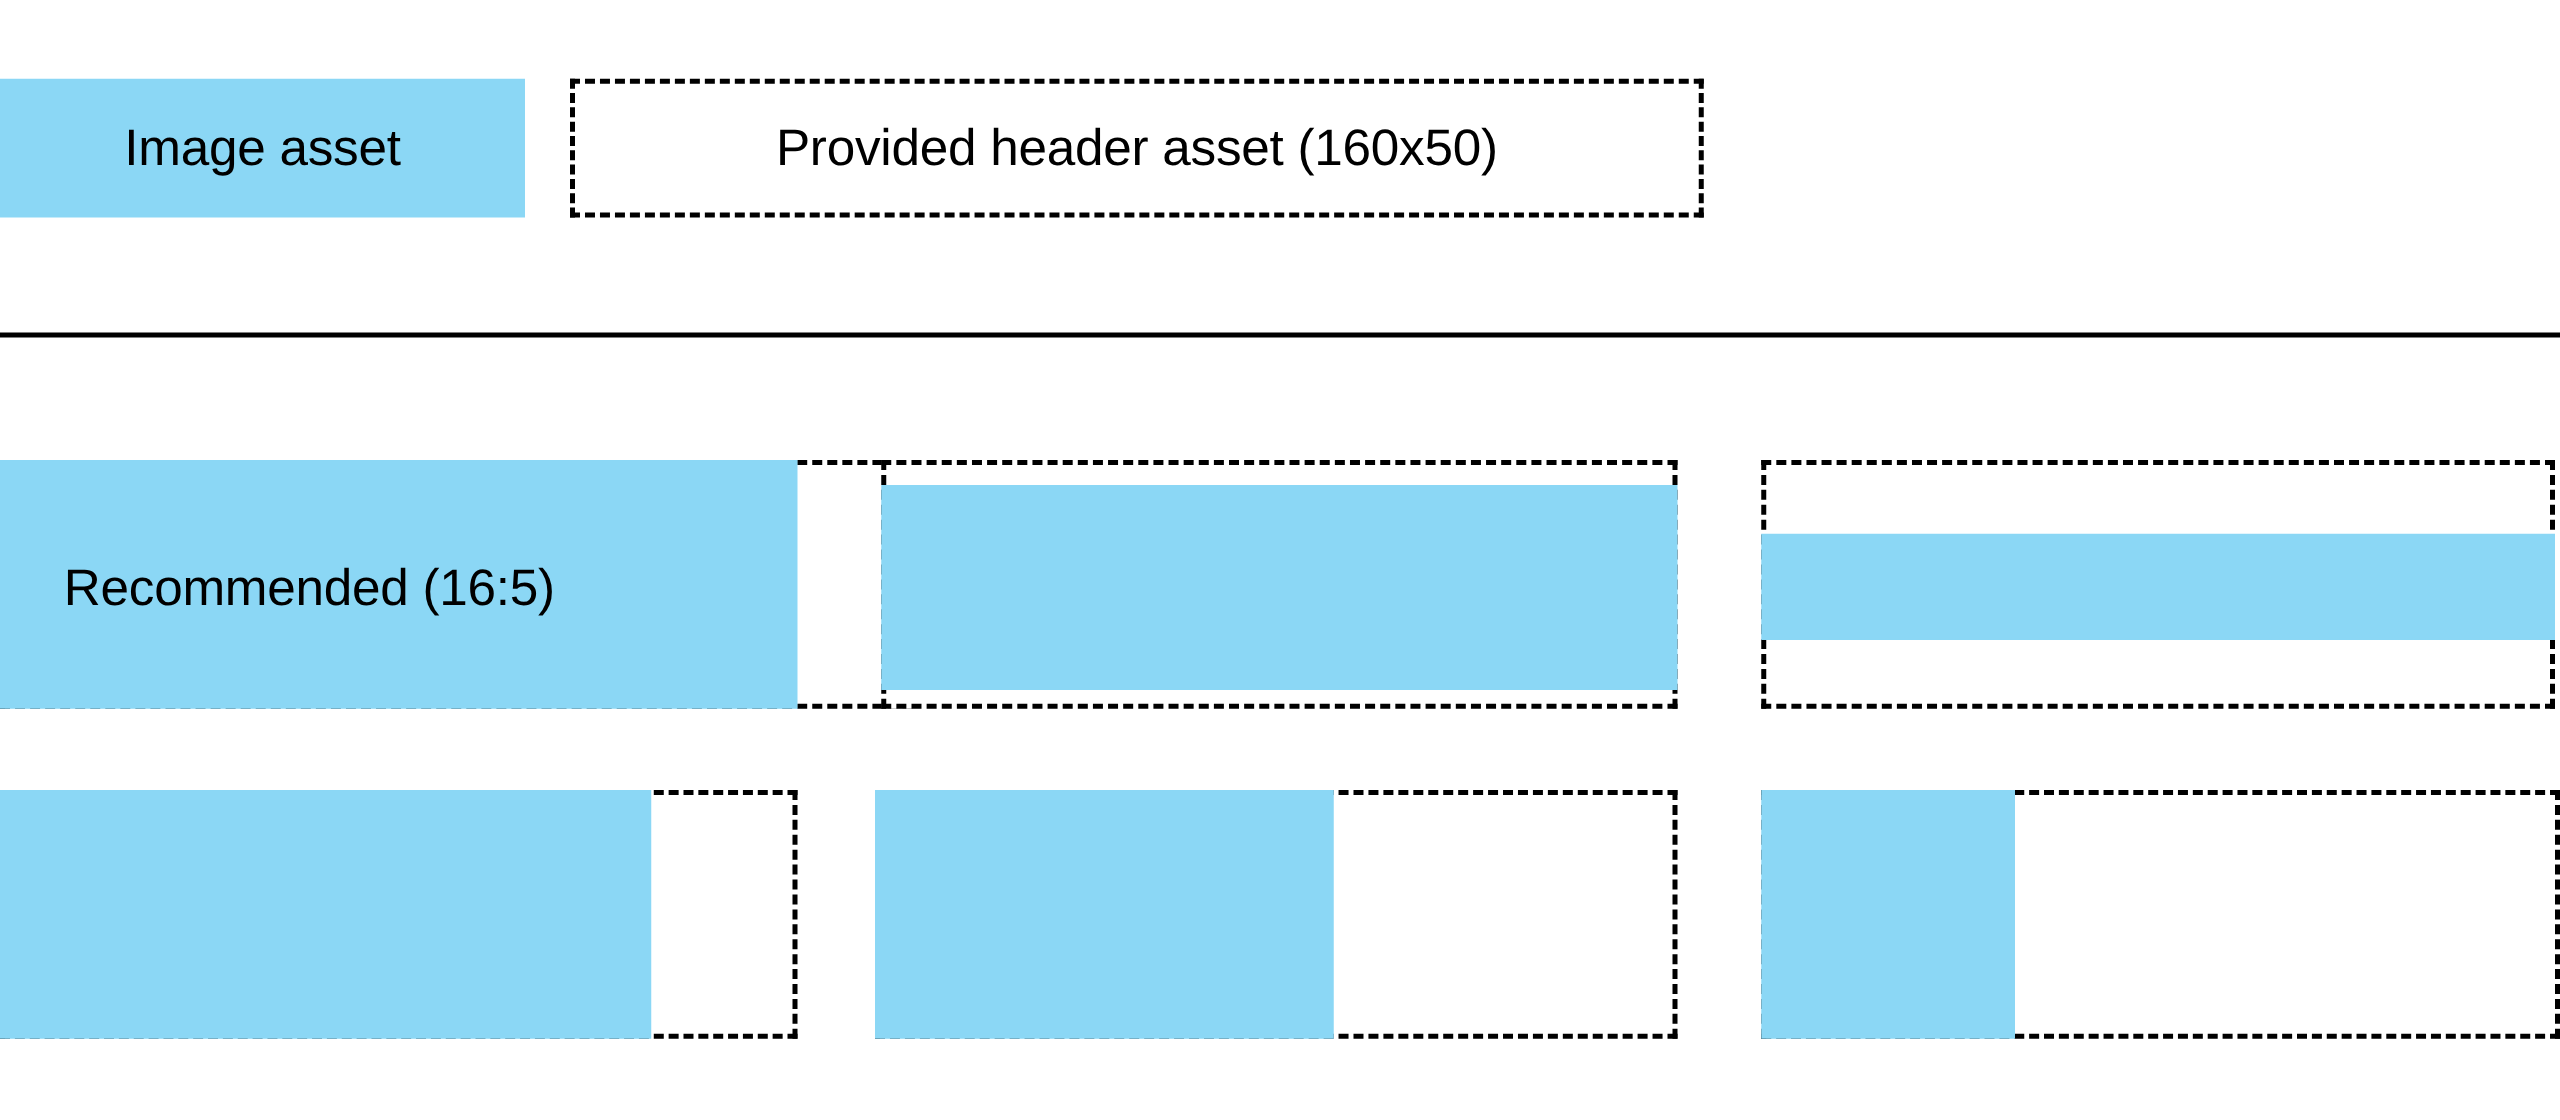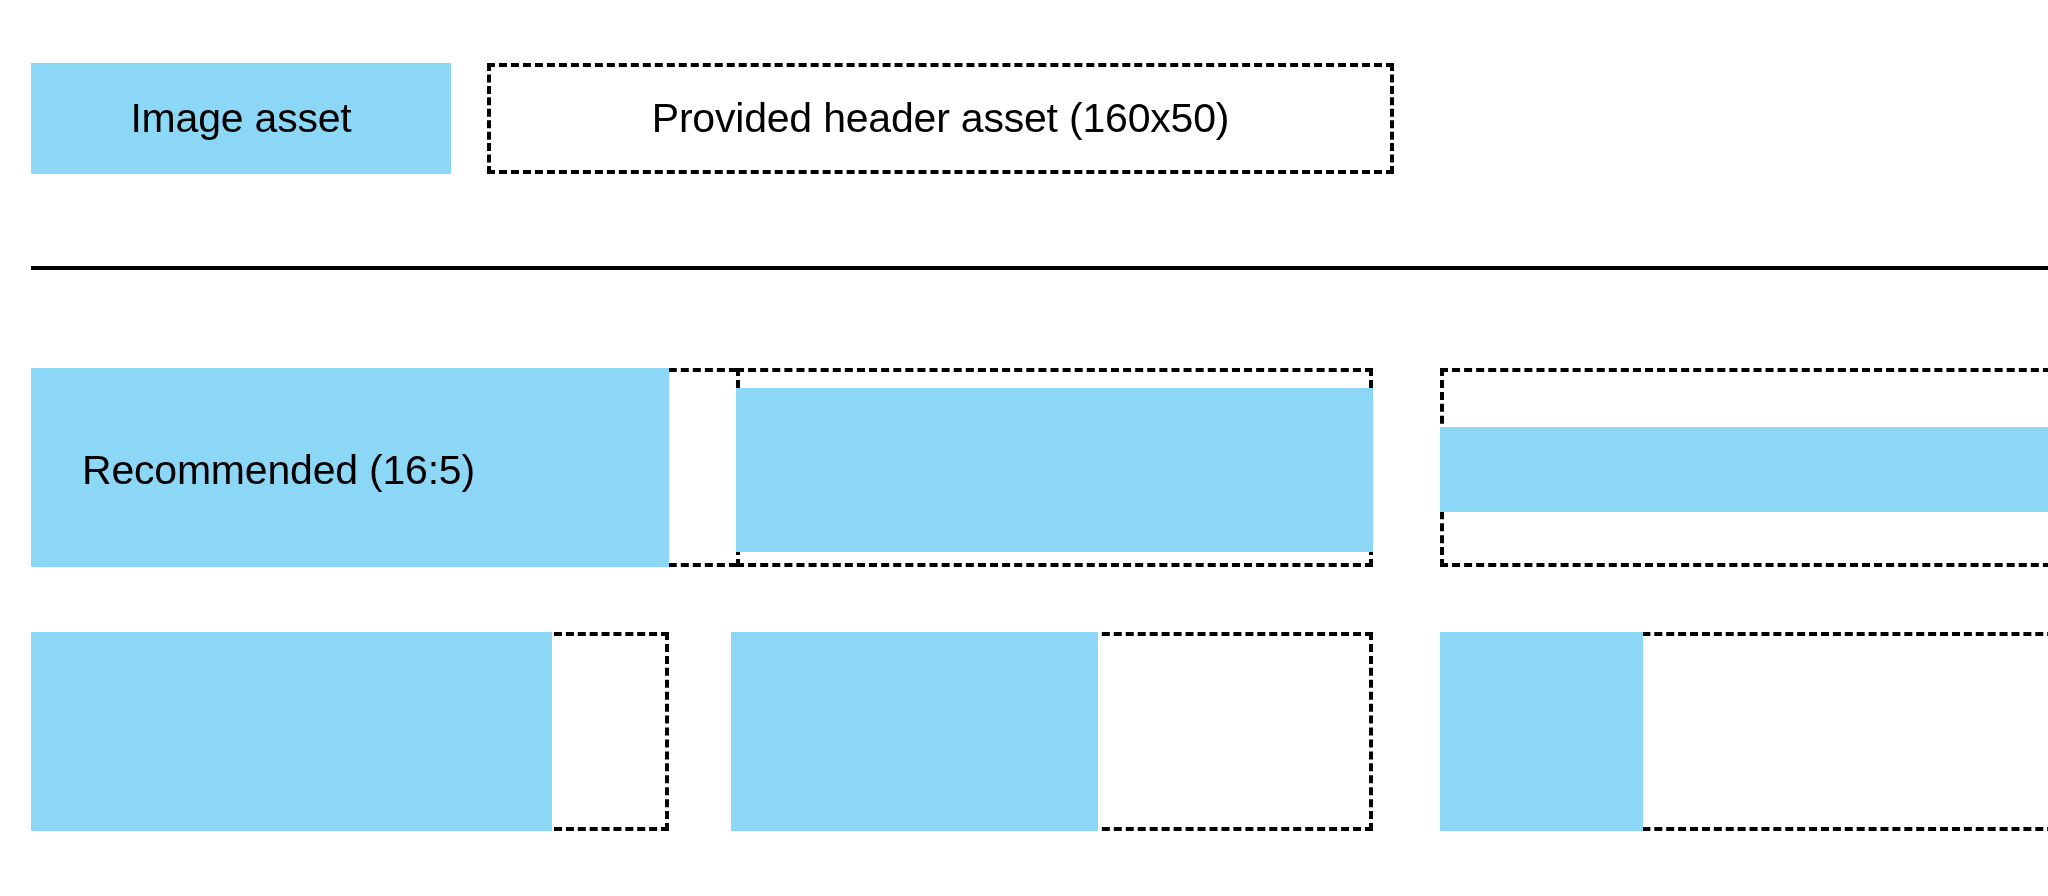--- a/index.html
+++ b/index.html
@@ -14,21 +14,20 @@
     position: relative;
     overflow: hidden;
     font-family: "Liberation Sans", "DejaVu Sans", sans-serif;
     color: #000000;
     -webkit-font-smoothing: antialiased;
   }
 
   .stage {
     position: absolute;
     inset: 0;
-    margin-left: 31px;
   }
 
   
   .abs { position: absolute; box-sizing: border-box; }
 
   
   .legend-swatch {
     left: 0px;
     top: 63px;
     width: 420px;

